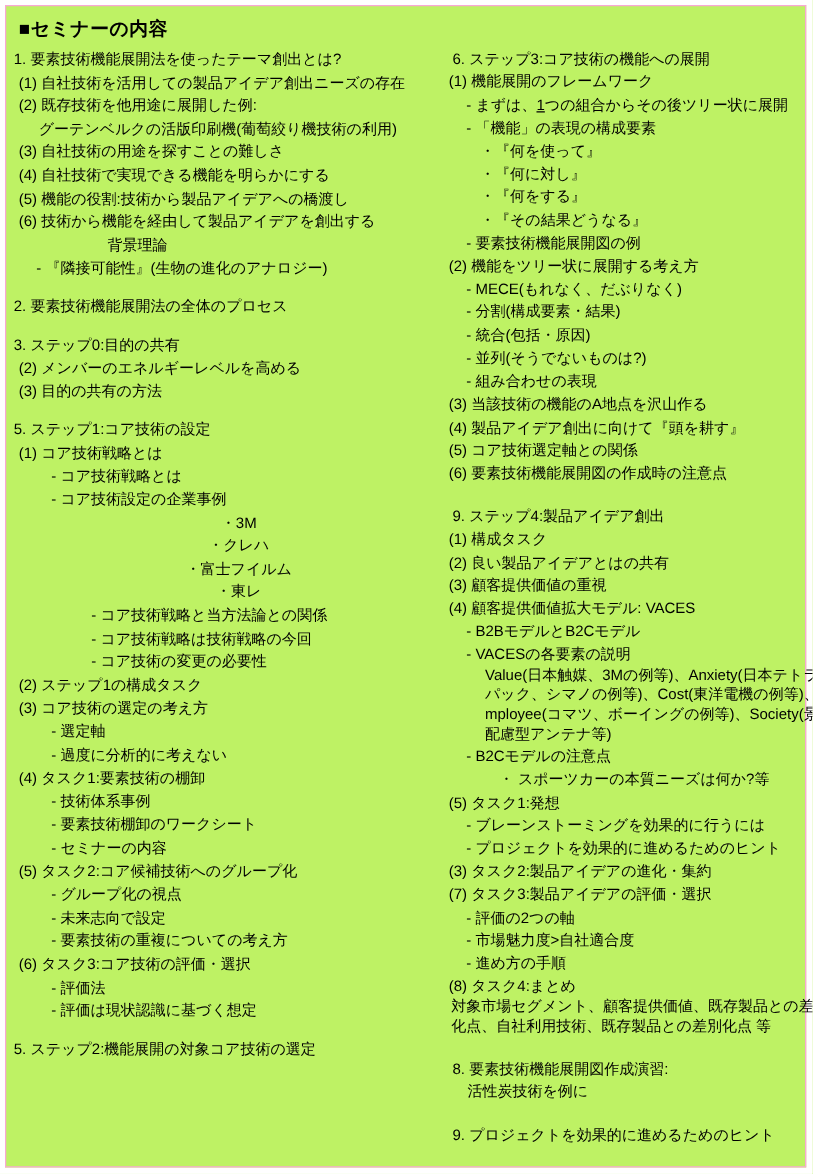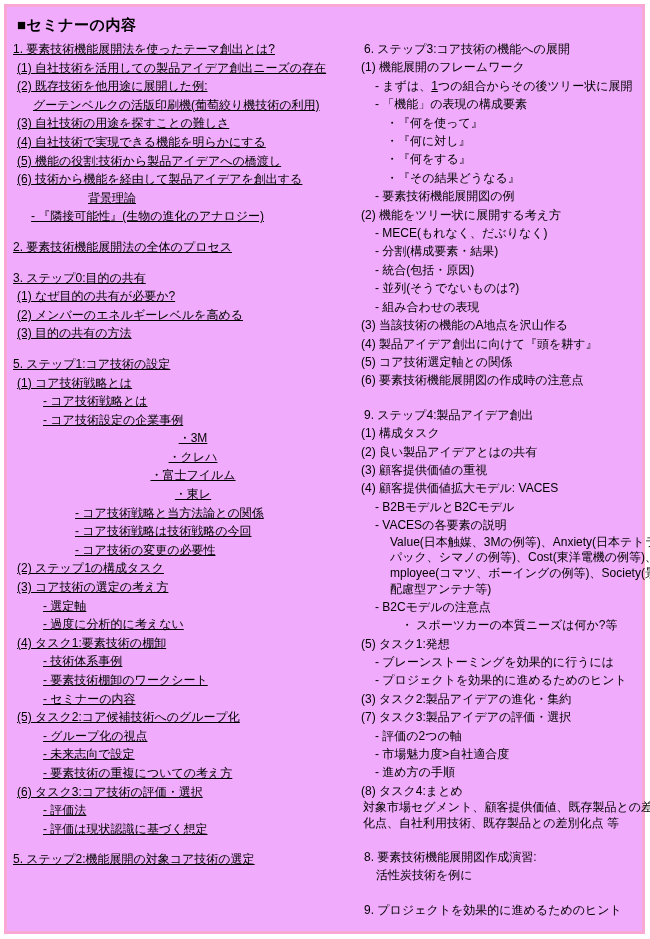--- a/index.html
+++ b/index.html
@@ -1,21 +1,21 @@
 <!DOCTYPE html>
 <html><head>
 <meta charset="utf-8">
 <style>
   html,body{margin:0;padding:0;background:#fff;}
   body{width:650px;height:939px;position:relative;overflow:hidden;
        font-family:"Liberation Sans","DejaVu Sans",sans-serif;color:#000;}
-  .page{position:absolute;left:4px;top:4px;right:5px;bottom:5px;border:3px solid #f9a8d4;background:#f0abfc;}
+  .page{position:absolute;left:4px;top:4px;right:5px;bottom:5px;border:1px solid #f9a8d4;background:#bef264;}
   .title{position:absolute;left:10px;top:9px;font-size:15px;font-weight:bold;letter-spacing:.5px;}
   .col{position:absolute;top:33px;}
-  .col-left{left:6px;width:322px;text-decoration:underline;}
+  .col-left{left:6px;width:322px;}
   .col-right{left:329px;width:308px;margin-left:25px;}
   .ln{font-size:12px;line-height:18.6px;min-height:18.6px;white-space:nowrap;}
   .col-right .ln{line-height:18.4px;min-height:18.4px;}
   
   .col-left .h  {padding-left:0;}
   .col-left .p  {padding-left:4px;}
   .col-left .c  {padding-left:20px;}
   .col-left .bg {padding-left:75px;}
   .col-left .dl {padding-left:18px;}
   .col-left .d  {padding-left:30px;}
@@ -49,21 +49,20 @@
       <div class="ln p">(3) 自社技術の用途を探すことの難しさ</div>
       <div class="ln p">(4) 自社技術で実現できる機能を明らかにする</div>
       <div class="ln p">(5) 機能の役割:技術から製品アイデアへの橋渡し</div>
       <div class="ln p">(6) 技術から機能を経由して製品アイデアを創出する</div>
       <div class="ln bg">背景理論</div>
       <div class="ln dl">- 『隣接可能性』(生物の進化のアナロジー)</div>
       <div class="ln sp"></div>
       <div class="ln h">2. 要素技術機能展開法の全体のプロセス</div>
       <div class="ln sp"></div>
       <div class="ln h">3. ステップ0:目的の共有</div>
-      <div class="ln p">(1) なぜ目的の共有が必要か?</div>
       <div class="ln p">(2) メンバーのエネルギーレベルを高める</div>
       <div class="ln p">(3) 目的の共有の方法</div>
       <div class="ln sp"></div>
       <div class="ln h">5. ステップ1:コア技術の設定</div>
       <div class="ln p">(1) コア技術戦略とは</div>
       <div class="ln d">- コア技術戦略とは</div>
       <div class="ln d">- コア技術設定の企業事例</div>
       <div class="ln b">・3M</div>
       <div class="ln b">・クレハ</div>
       <div class="ln b">・富士フイルム</div>

